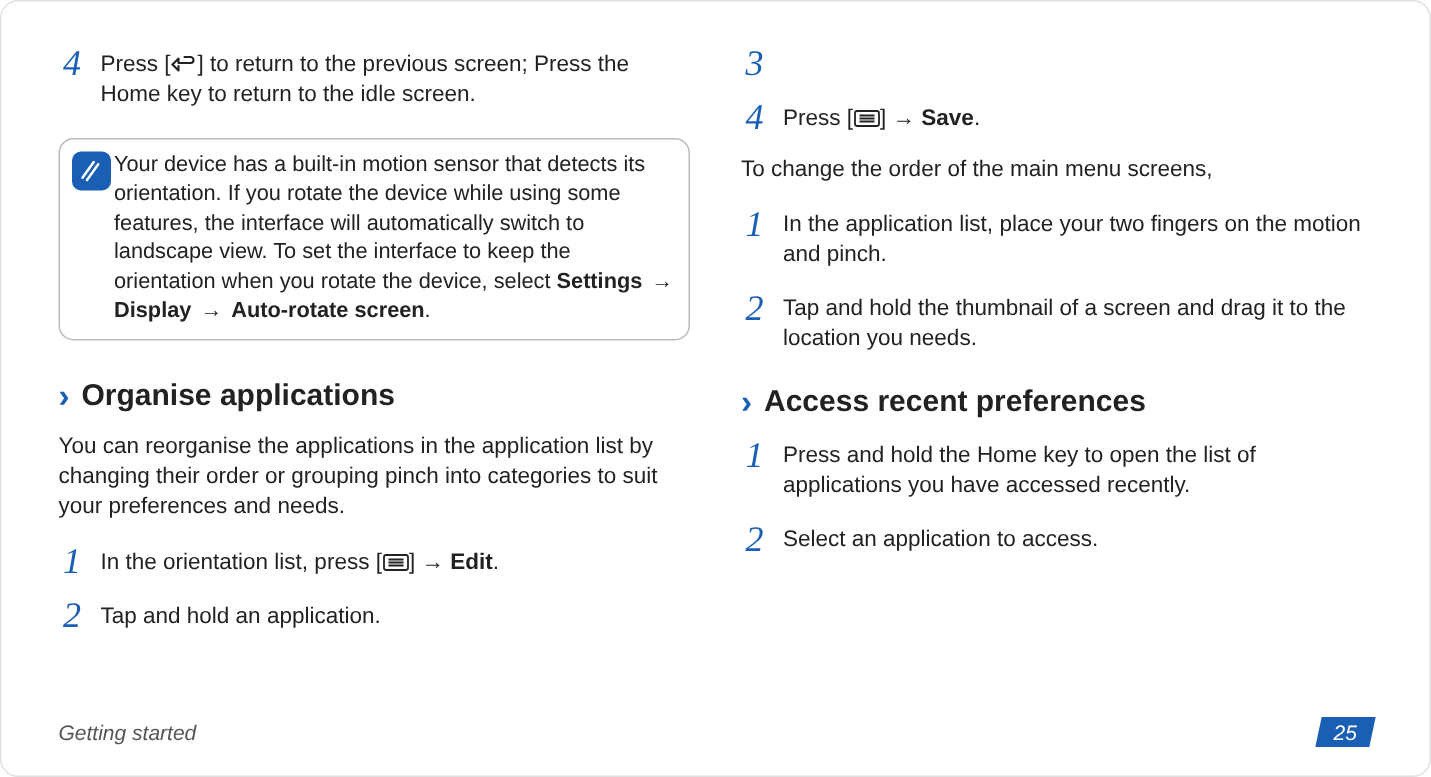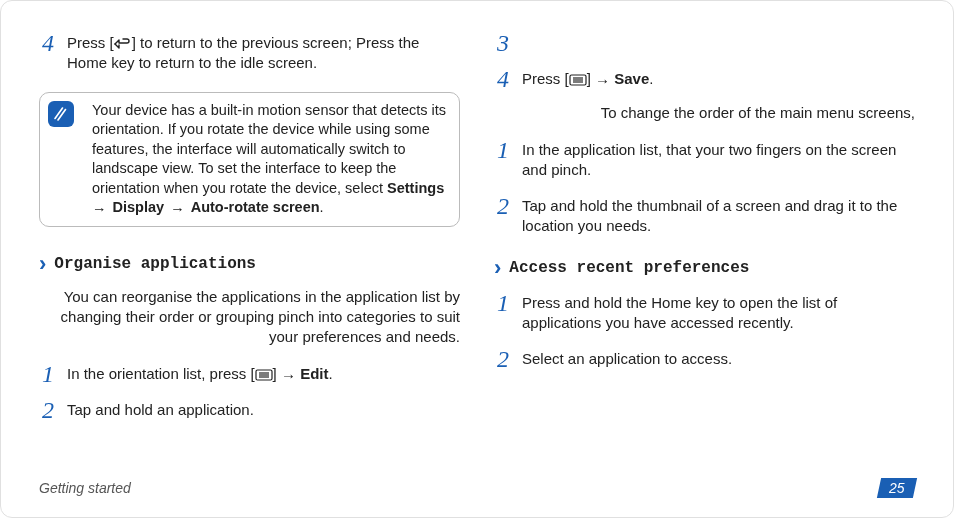--- a/index.html
+++ b/index.html
@@ -49,21 +49,21 @@
     text-align: center;
   }
   .numitem .body {
     flex: 1;
     font-size: 15px;
     line-height: 1.35;
   }
   .numitem .body p + p { margin-top: 4px; }
   .note {
     display: flex;
-    gap: 18px;
+    gap: 2px;
     border: 1px solid #bbb;
     border-radius: 10px;
     padding: 8px 10px 8px 8px;
     margin: 4px 0 12px 0;
   }
   .note-icon {
     width: 26px;
     height: 26px;
     flex: none;
     border-radius: 6px;
@@ -83,30 +83,28 @@
     gap: 8px;
     margin: 6px 0 4px 0;
   }
   .heading .chev {
     color: #1a5fb4;
     font-size: 22px;
     line-height: 1;
     font-weight: 900;
   }
   .heading .title {
-    font-size: 16px;
+    font-size: 20px;
     font-weight: 700;
     color: #222;
-    font-family: Liberation Mono, monospace;
   }
   .intro {
     font-size: 15px;
     line-height: 1.35;
     margin-bottom: 6px;
-    text-align: right;
   }
   .bold { font-weight: 700; }
   .arrow { padding: 0 2px; }
   .key-icon {
     display: inline-flex;
     vertical-align: -2px;
   }
   .key-icon svg { display: block; }
   .footer {
     height: 26px;
@@ -222,21 +220,21 @@
               </span><span>] → </span><span class="bold">Save</span><span>.</span>
           </p>
         </div>
       </div>
 
       <p class="intro">To change the order of the main menu screens,</p>
 
       <div class="numitem">
         <div class="num">1</div>
         <div class="body">
-          <p>In the application list, that your two fingers on the screen and pinch.</p>
+          <p>In the application list, place your two fingers on the motion and pinch.</p>
         </div>
       </div>
 
       <div class="numitem">
         <div class="num">2</div>
         <div class="body">
           <p>Tap and hold the thumbnail of a screen and drag it to the location you needs.</p>
         </div>
       </div>
 

